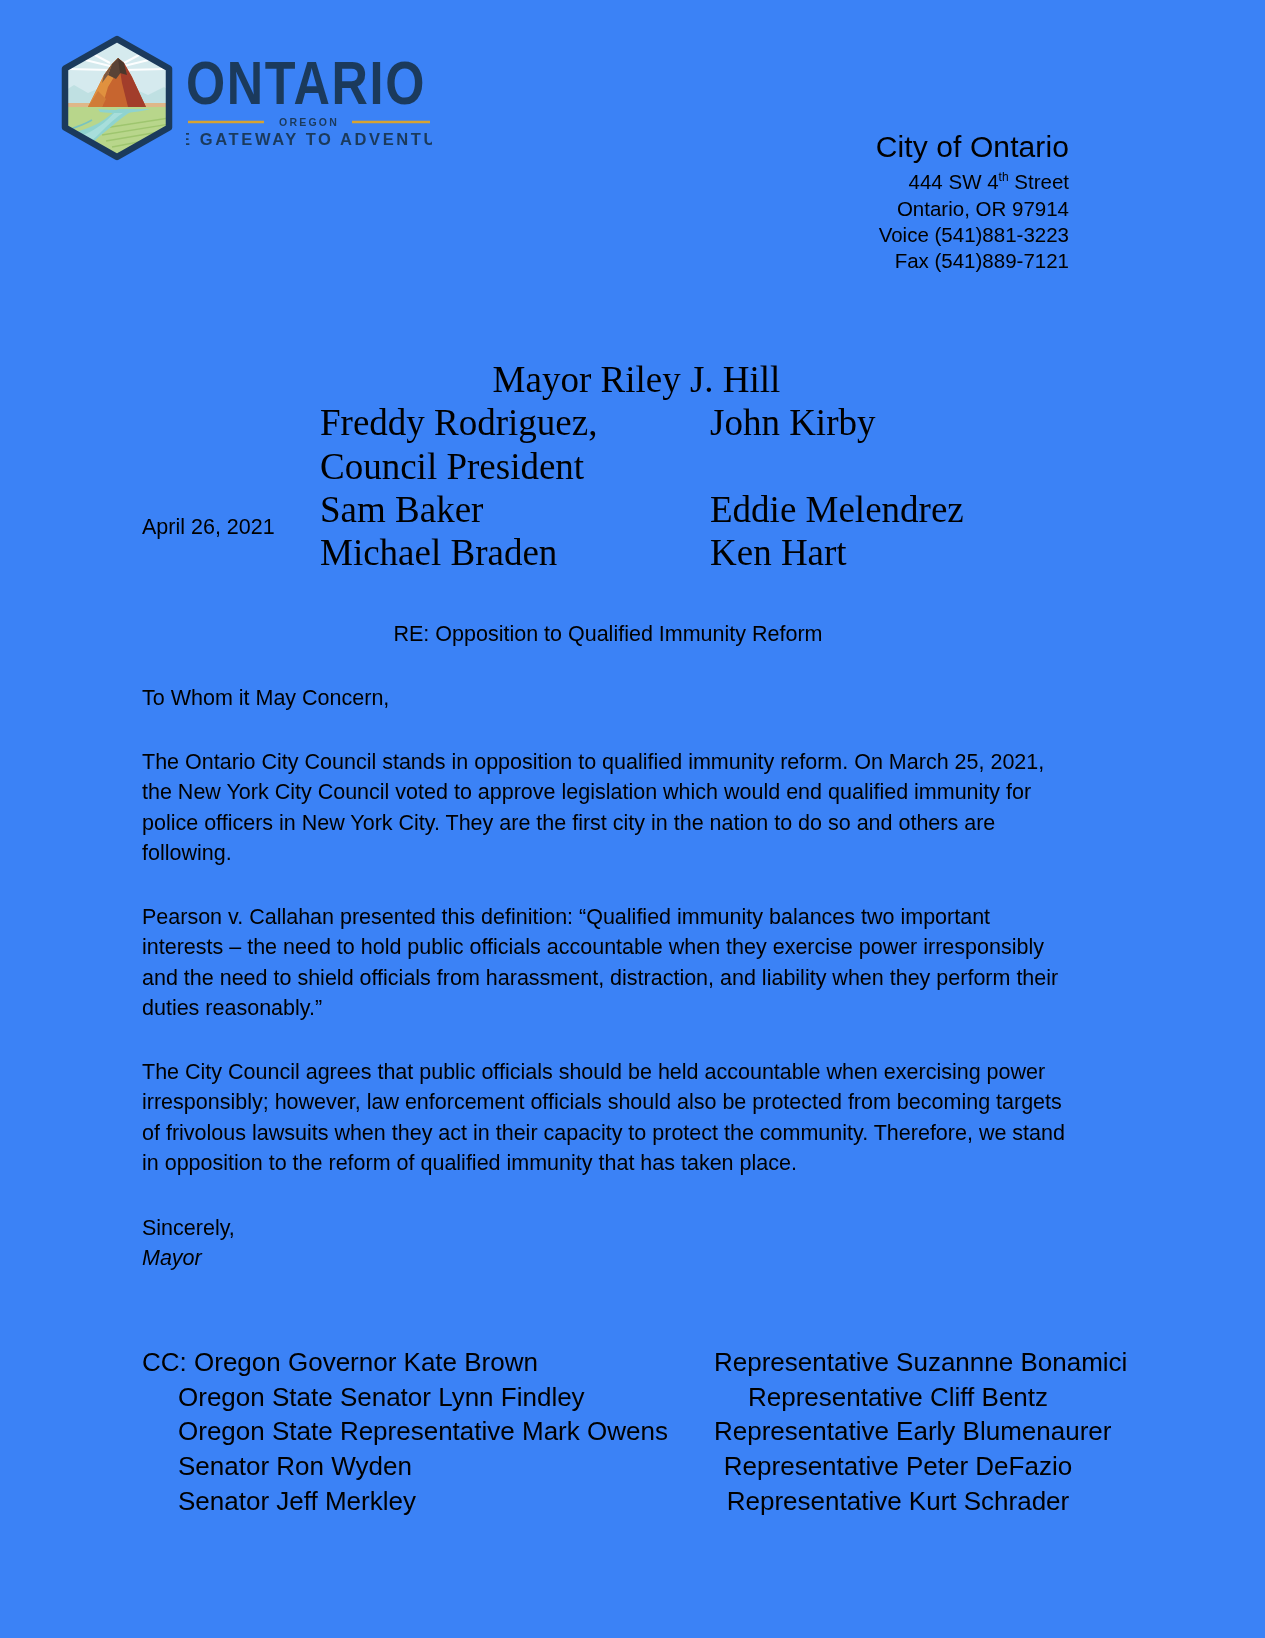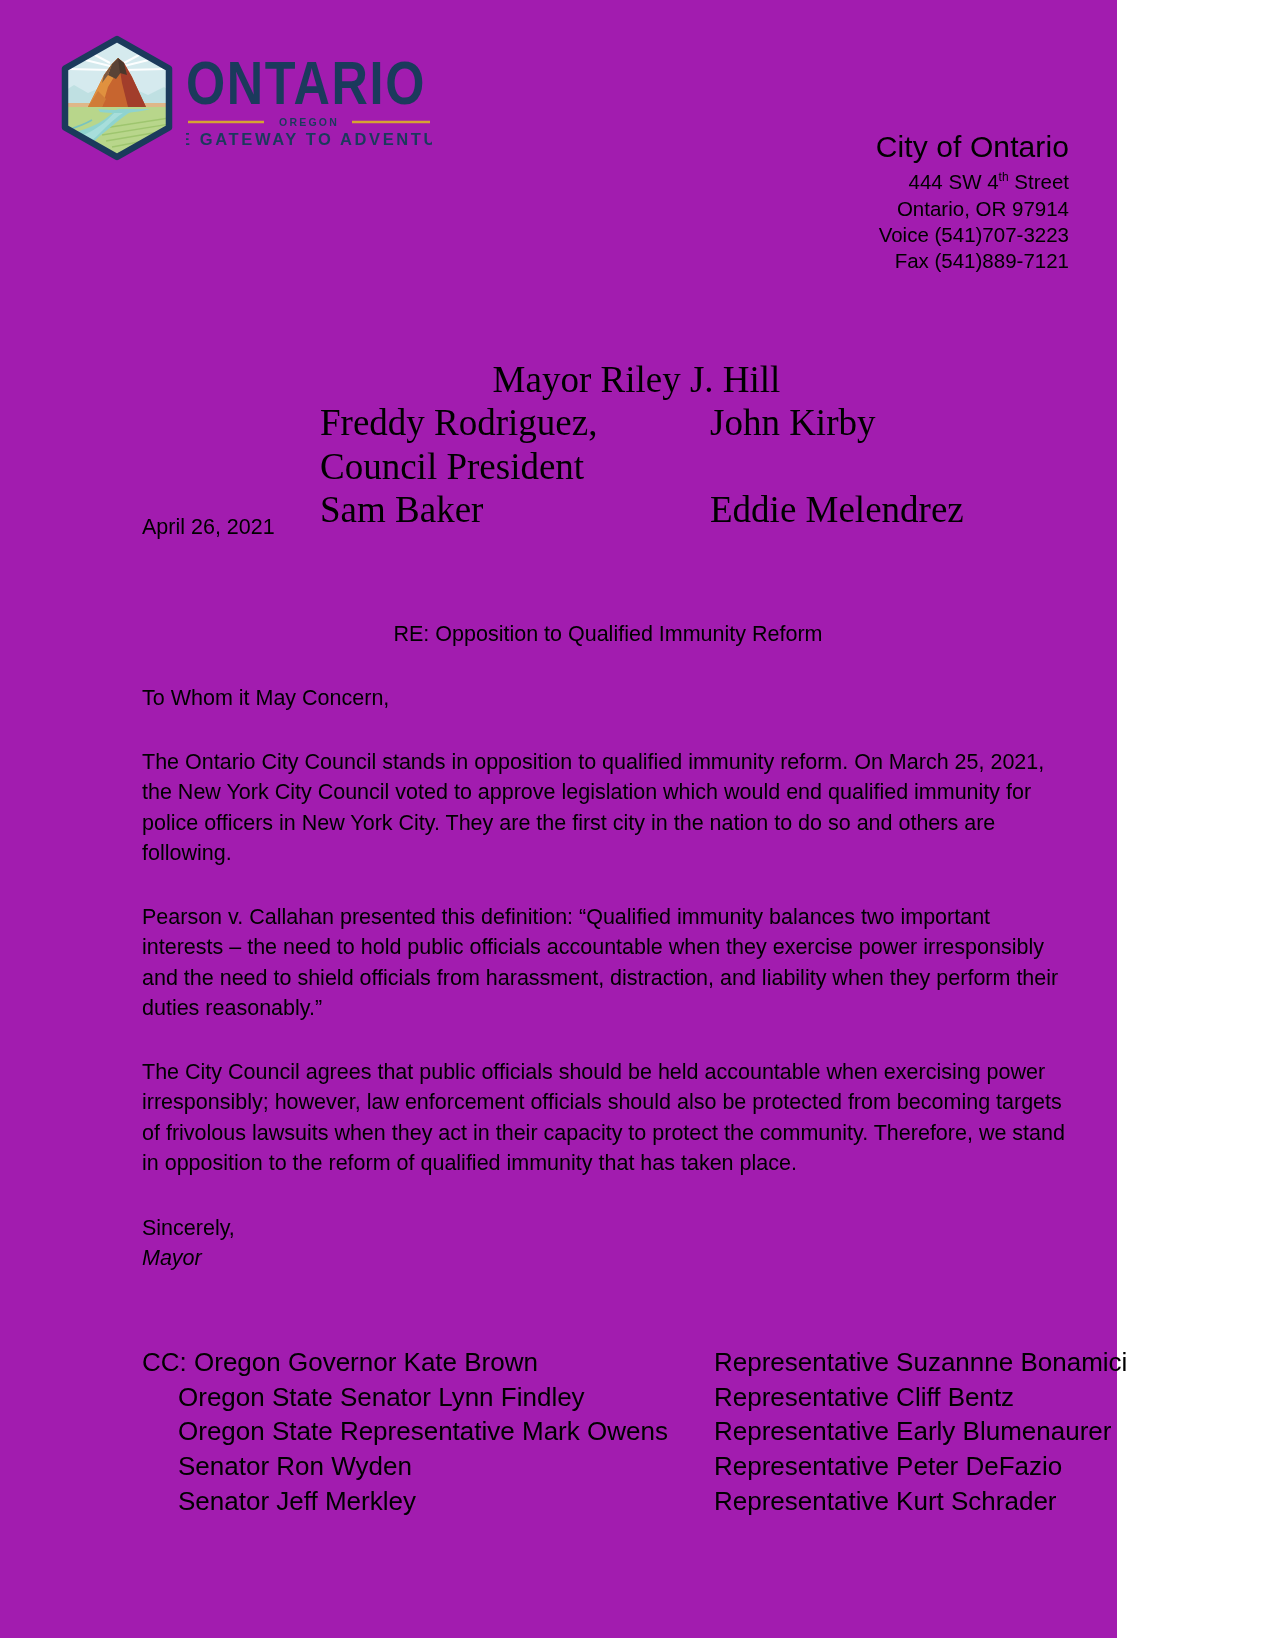--- a/index.html
+++ b/index.html
@@ -10,23 +10,23 @@
   body {
     width: 1265px;
     height: 1638px;
     position: relative;
     font-family: "Liberation Sans", sans-serif;
     color: #000000;
     overflow: hidden;
   }
   .page {
     position: relative;
-    width: 1117px;
+    width: 1265px;
     height: 1638px;
-    background: #a21caf;
+    background: #3b82f6;
   }
 
   
   .letterhead {
     position: absolute;
     left: 0; top: 0;
     width: 1265px;
     height: 290px;
   }
   .logo-block {
@@ -104,21 +104,21 @@
   .cc-block {
     position: absolute;
     left: 142px;
     top: 1345px;
     width: 940px;
     font-size: 26px;
     line-height: 1.335;
     display: flex;
   }
   .cc-left { width: 572px; }
-  .cc-right { width: 368px; }
+  .cc-right { width: 368px; text-align: center; }
   .cc-row { white-space: nowrap; }
   .cc-row.indent { padding-left: 36px; }
 </style>
 </head>
 <body>
 
 <div class="page">
 
   <div class="letterhead">
 
@@ -187,34 +187,38 @@
           <text x="123" y="82" fill="#1b3a5c" text-anchor="middle" font-family="'Liberation Sans', sans-serif" font-size="10.5" font-weight="bold" letter-spacing="2.2">OREGON</text>
           <text x="123" y="101" fill="#1b3a5c" text-anchor="middle" font-family="'Liberation Sans', sans-serif" font-size="16.5" font-weight="bold" letter-spacing="2.6">THE GATEWAY TO ADVENTURE</text>
         </svg>
       </span>
     </div>
 
     <div class="address-block">
       <div class="org-name">City of Ontario</div>
       <div class="addr-line"><span>444 SW 4</span><sup>th</sup><span> Street</span></div>
       <div class="addr-line">Ontario, OR 97914</div>
-      <div class="addr-line">Voice (541)707-3223</div>
+      <div class="addr-line">Voice (541)881-3223</div>
       <div class="addr-line">Fax (541)889-7121</div>
     </div>
   </div>
 
   <div class="council">
     <div class="mayor-row">Mayor Riley J. Hill</div>
     <div class="pair">
       <span class="left-name">Freddy Rodriguez, Council President</span>
       <span class="right-name">John Kirby</span>
     </div>
     <div class="pair">
       <span class="left-name">Sam Baker</span>
       <span class="right-name">Eddie Melendrez</span>
+    </div>
+    <div class="pair">
+      <span class="left-name">Michael Braden</span>
+      <span class="right-name">Ken Hart</span>
     </div>
   </div>
 
   <div class="body-wrap">
     <p class="date-line">April 26, 2021</p>
     <p class="re-line">RE: Opposition to Qualified Immunity Reform</p>
     <p class="salutation">To Whom it May Concern,</p>
     <p class="para">The Ontario City Council stands in opposition to qualified immunity reform. On March 25, 2021, the New York City Council voted to approve legislation which would end qualified immunity for police officers in New York City. They are the first city in the nation to do so and others are following.</p>
     <p class="para">Pearson v. Callahan presented this definition: “Qualified immunity balances two important interests – the need to hold public officials accountable when they exercise power irresponsibly and the need to shield officials from harassment, distraction, and liability when they perform their duties reasonably.”</p>
     <p class="para">The City Council agrees that public officials should be held accountable when exercising power irresponsibly; however, law enforcement officials should also be protected from becoming targets of frivolous lawsuits when they act in their capacity to protect the community. Therefore, we stand in opposition to the reform of qualified immunity that has taken place.</p>

